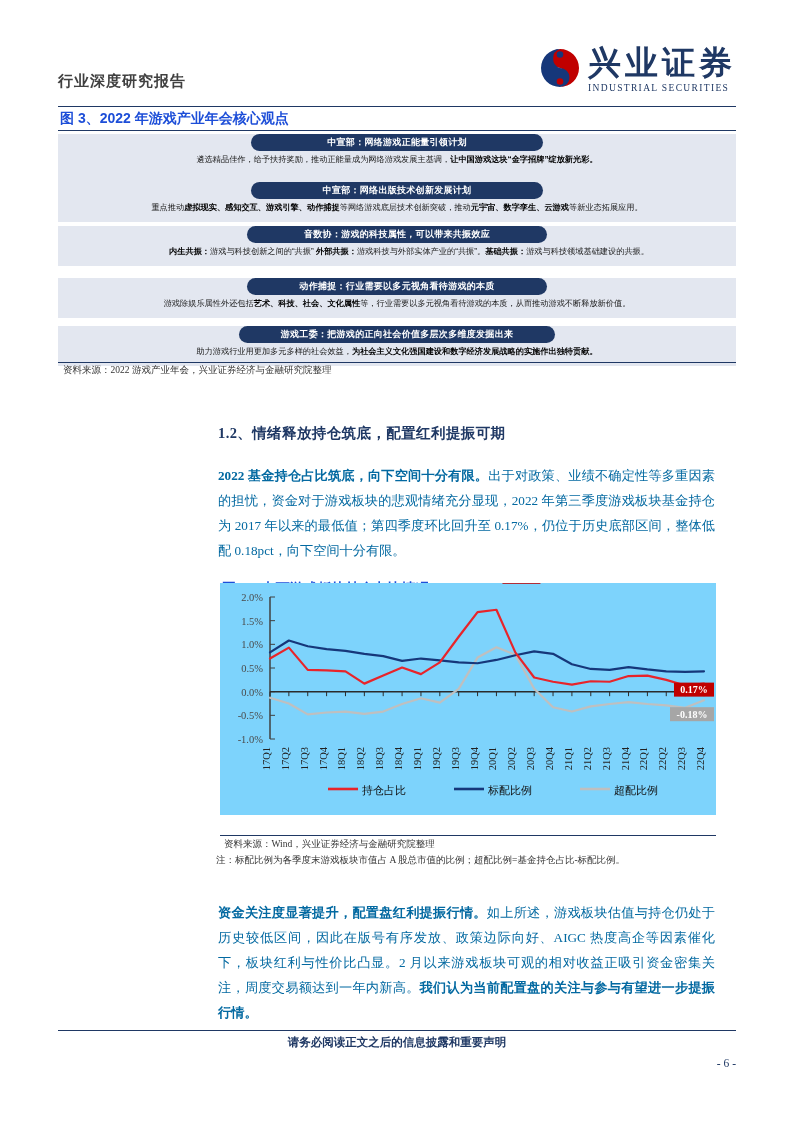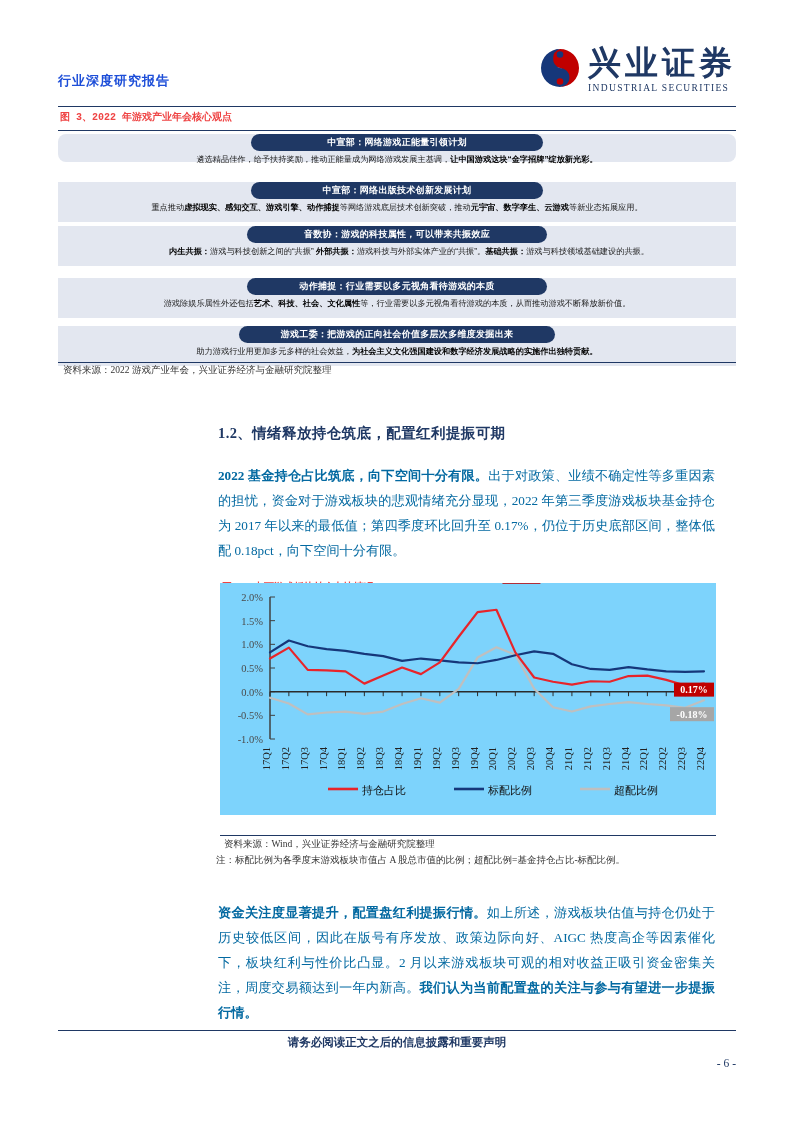--- a/index.html
+++ b/index.html
@@ -16,23 +16,23 @@
 
   
   .header {
     position: absolute;
     left: 58px; top: 46px;
     width: 678px; height: 62px;
   }
   .header-left {
     position: absolute;
     left: 0; top: 26px;
-    font-size: 13px;
-    font-weight: bold;
-    color: #1d4ed8;
+    font-size: 15px;
+    font-weight: bold;
+    color: #404040;
     letter-spacing: 1px;
     font-family: "Liberation Serif", "DejaVu Serif", serif;
   }
   .logo-wrap {
     position: absolute;
     right: 0; top: 0;
     display: flex;
     align-items: flex-start;
   }
   .logo-mark {
@@ -61,24 +61,24 @@
   .hr-thick {
     position: absolute;
     left: 58px; top: 106px;
     width: 678px;
     border-top: 1.6px solid #1F3864;
   }
 
   
   .fig-caption {
     position: absolute;
-    font-size: 10px;
-    font-weight: bold;
-    color: #ef4444;
-    font-family: Liberation Mono, monospace;
+    font-size: 14px;
+    font-weight: bold;
+    color: #1d4ed8;
+    font-family: Liberation Sans, sans-serif;
   }
   .fig3-cap { left: 60px; top: 110px; }
   .fig3-rule {
     position: absolute;
     left: 58px; top: 130px;
     width: 678px;
     border-top: 1.1px solid #1F3864;
   }
 
   
@@ -241,21 +241,21 @@
     </div>
   </div>
 </div>
 <div class="hr-thick"></div>
 
 <div class="fig-caption fig3-cap">图 3、2022 年游戏产业年会核心观点</div>
 <div class="fig3-rule"></div>
 
 <div class="diagram">
 
-  <div class="dia-block" style="top:0px;height:28px;border-radius:8px;">
+  <div class="dia-block" style="top:0px;height:48px;">
     <div class="dia-pill">中宣部：网络游戏正能量引领计划</div>
     <div class="dia-body" style="top:21px;">遴选精品佳作，给予扶持奖励，推动正能量成为网络游戏发展主基调，<b>让中国游戏这块“金字招牌”绽放新光彩。</b></div>
   </div>
 
   <div class="dia-block" style="top:48px;height:40px;">
     <div class="dia-pill">中宣部：网络出版技术创新发展计划</div>
     <div class="dia-body" style="top:21px;">重点推动<b>虚拟现实、感知交互、游戏引擎、动作捕捉</b>等网络游戏底层技术创新突破，推动<b>元宇宙、数字孪生、云游戏</b>等新业态拓展应用。</div>
   </div>
 
   <div class="dia-block" style="top:92px;height:40px;">

